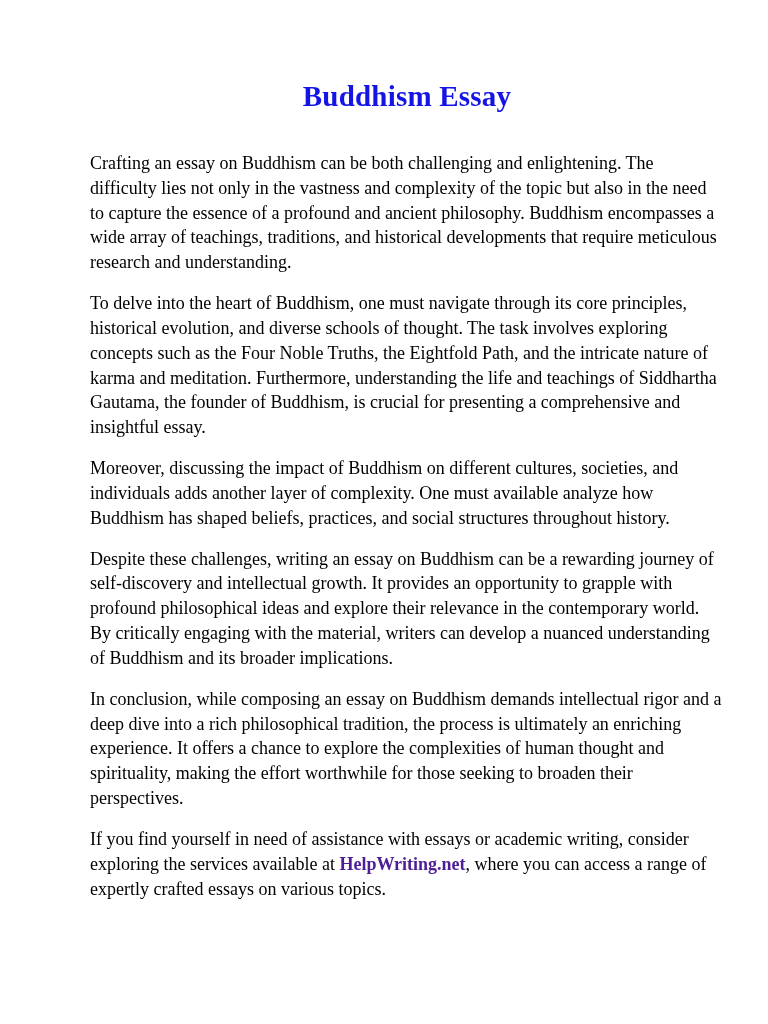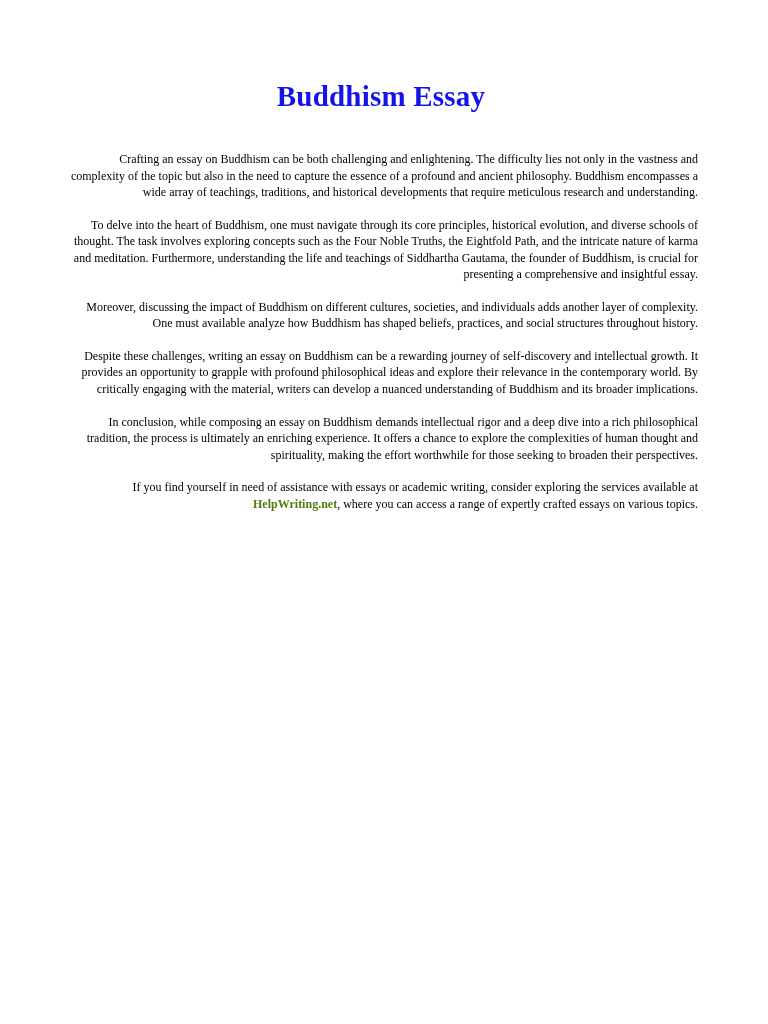--- a/index.html
+++ b/index.html
@@ -12,42 +12,42 @@
     height: 1024px;
     font-family: "Liberation Serif", serif;
     color: #000000;
     overflow: hidden;
   }
   .page {
     width: 768px;
     height: 1024px;
     background: #ffffff;
     box-sizing: border-box;
-    padding: 80px 45px 0 64px;
+    padding: 80px 45px 0 90px;
   }
   .content {
     width: 634px;
   }
   h1.doc-title {
     font-family: "Liberation Serif", serif;
     font-size: 29px;
     font-weight: bold;
     color: #1414e6;
     text-align: center;
     margin: 0 0 38px 0;
     letter-spacing: 0.2px;
   }
   p.body-para {
-    font-size: 12px;
+    font-size: 18px;
     line-height: 1.38;
     margin: 0 0 16px 0;
-    text-align: right;
+    text-align: left;
   }
   a.inline-link {
-    color: #4d7c0f;
+    color: #4c1d95;
     font-weight: bold;
     text-decoration: none;
     cursor: pointer;
     margin-top: 40px;
   }
 </style>
 </head>
 <body>
 
 <div class="page">

